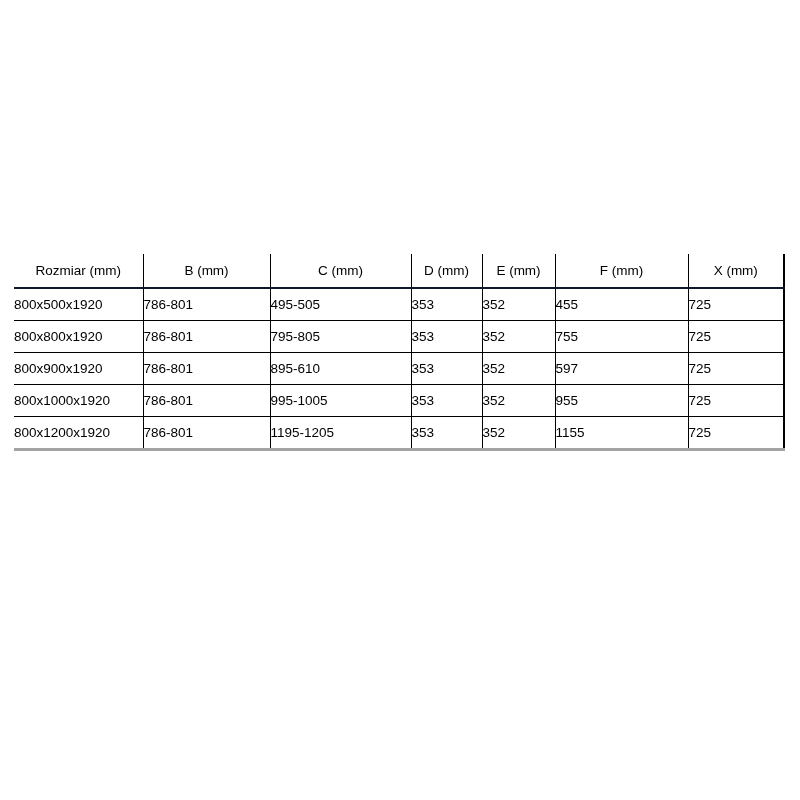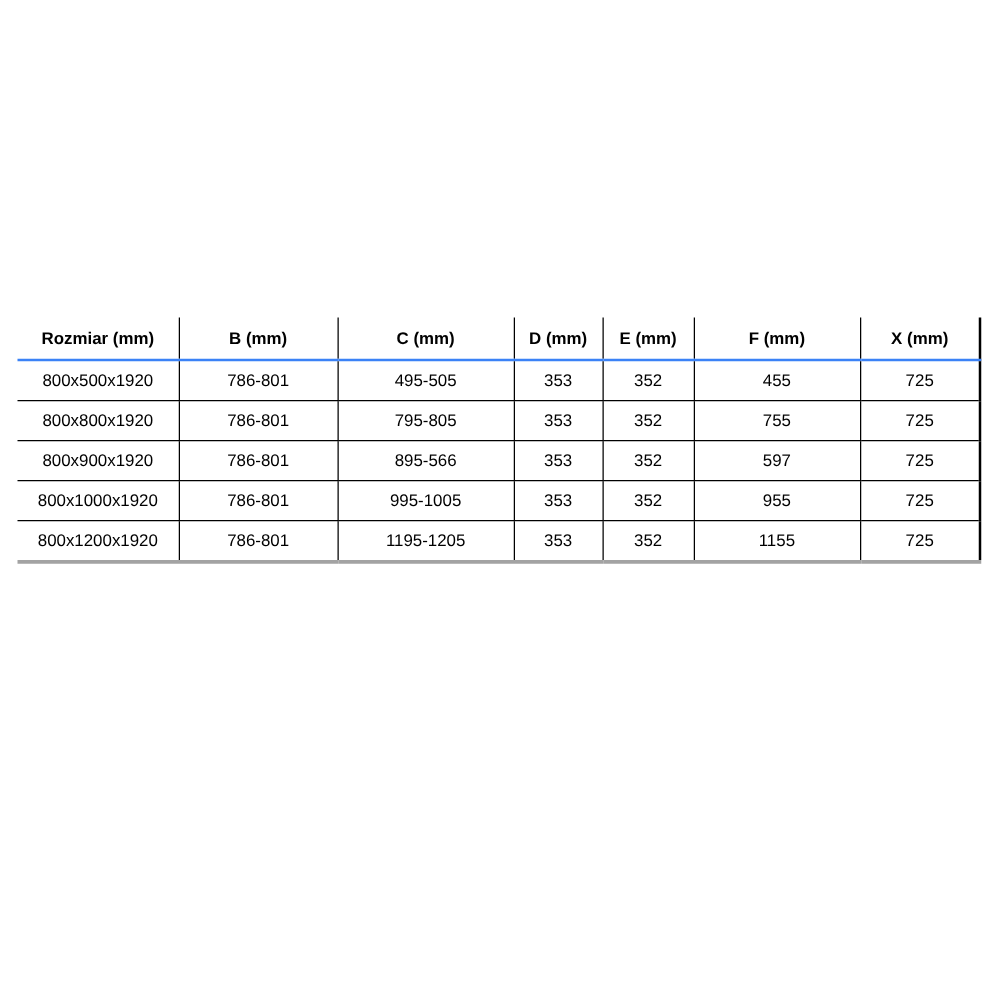--- a/index.html
+++ b/index.html
@@ -22,32 +22,32 @@
     left: 14px;
     top: 254px;
     width: 770px;
     border-collapse: collapse;
     table-layout: fixed;
     color: #000000;
     font-size: 13.5px;
   }
   table.size-table th {
     height: 33px;
-    font-weight: bold;
+    font-weight: normal;
     text-align: center;
     vertical-align: middle;
     border-right: 1.5px solid #000000;
-    border-bottom: 2px solid #3b82f6;
+    border-bottom: 2px solid #0f172a;
     padding: 0;
     white-space: nowrap;
   }
   table.size-table td {
     height: 31px;
     font-weight: normal;
-    text-align: center;
+    text-align: left;
     vertical-align: middle;
     border-right: 1.5px solid #000000;
     border-bottom: 1.5px solid #000000;
     padding: 0;
     white-space: nowrap;
   }
   table.size-table th:last-child,
   table.size-table td:last-child {
     border-right: 2.5px solid #000000;
   }
@@ -95,21 +95,21 @@
           <td>786-801</td>
           <td>795-805</td>
           <td>353</td>
           <td>352</td>
           <td>755</td>
           <td>725</td>
         </tr>
         <tr>
           <td>800x900x1920</td>
           <td>786-801</td>
-          <td>895-566</td>
+          <td>895-610</td>
           <td>353</td>
           <td>352</td>
           <td>597</td>
           <td>725</td>
         </tr>
         <tr>
           <td>800x1000x1920</td>
           <td>786-801</td>
           <td>995-1005</td>
           <td>353</td>

